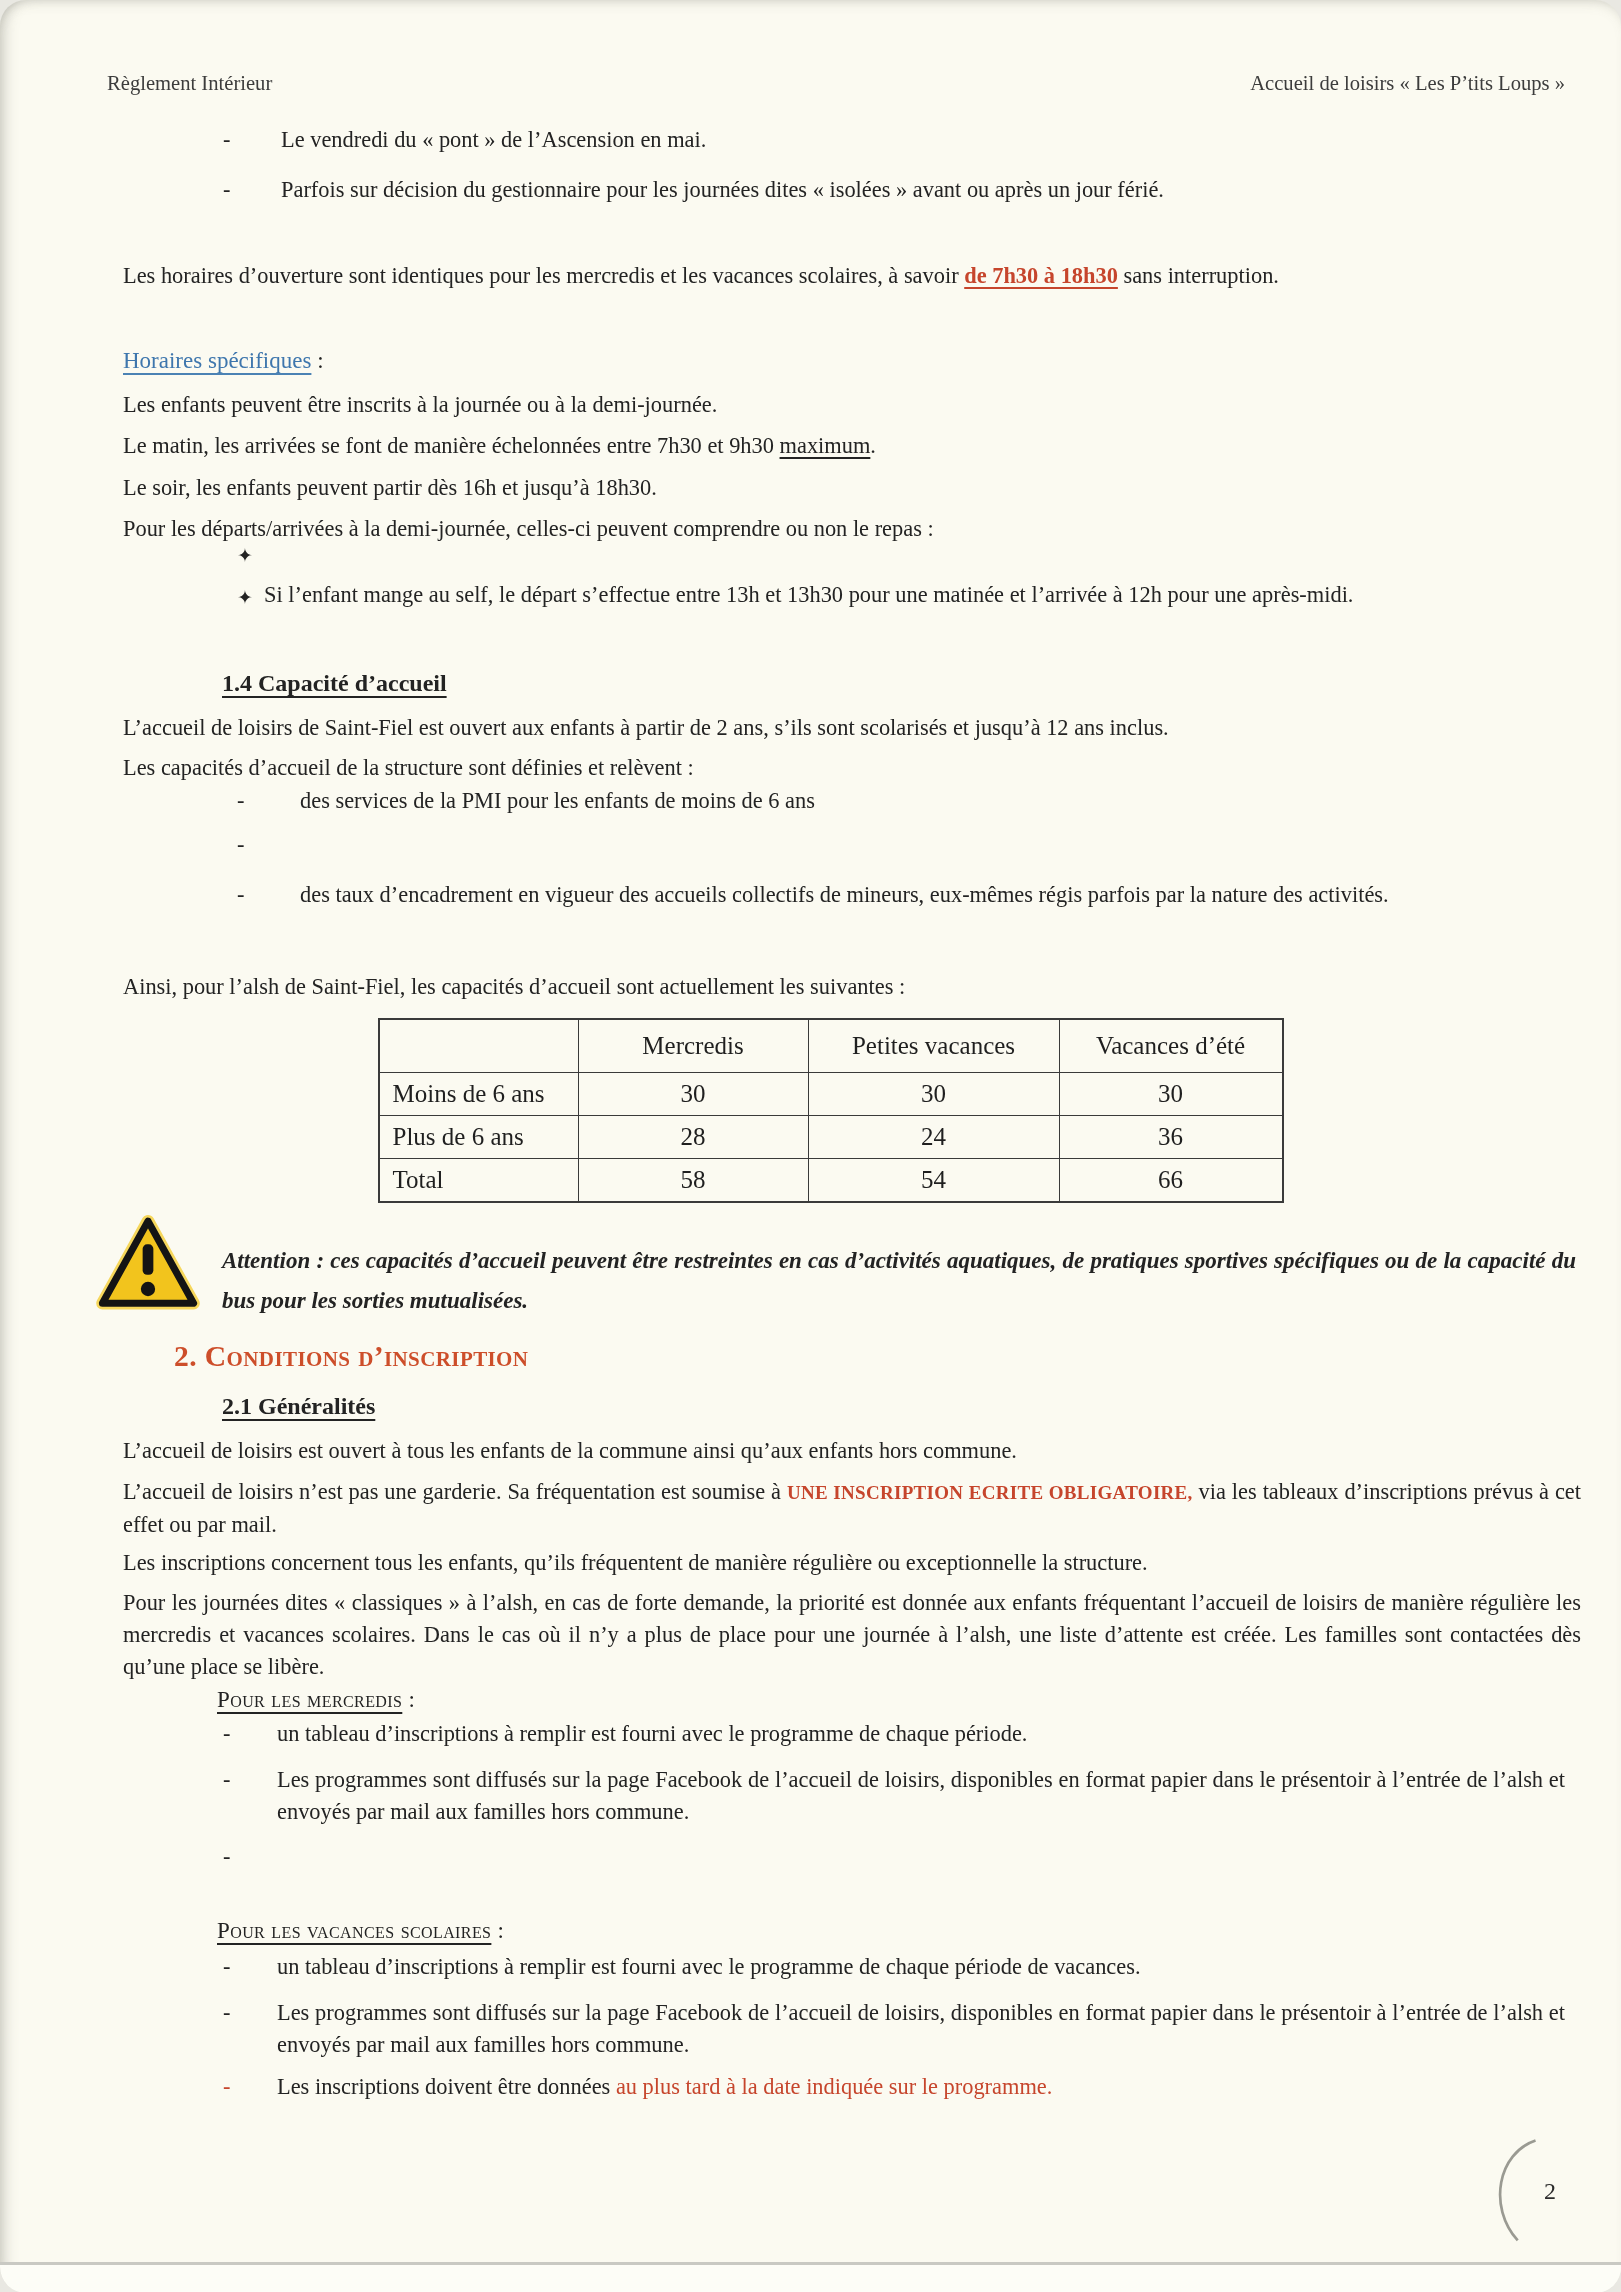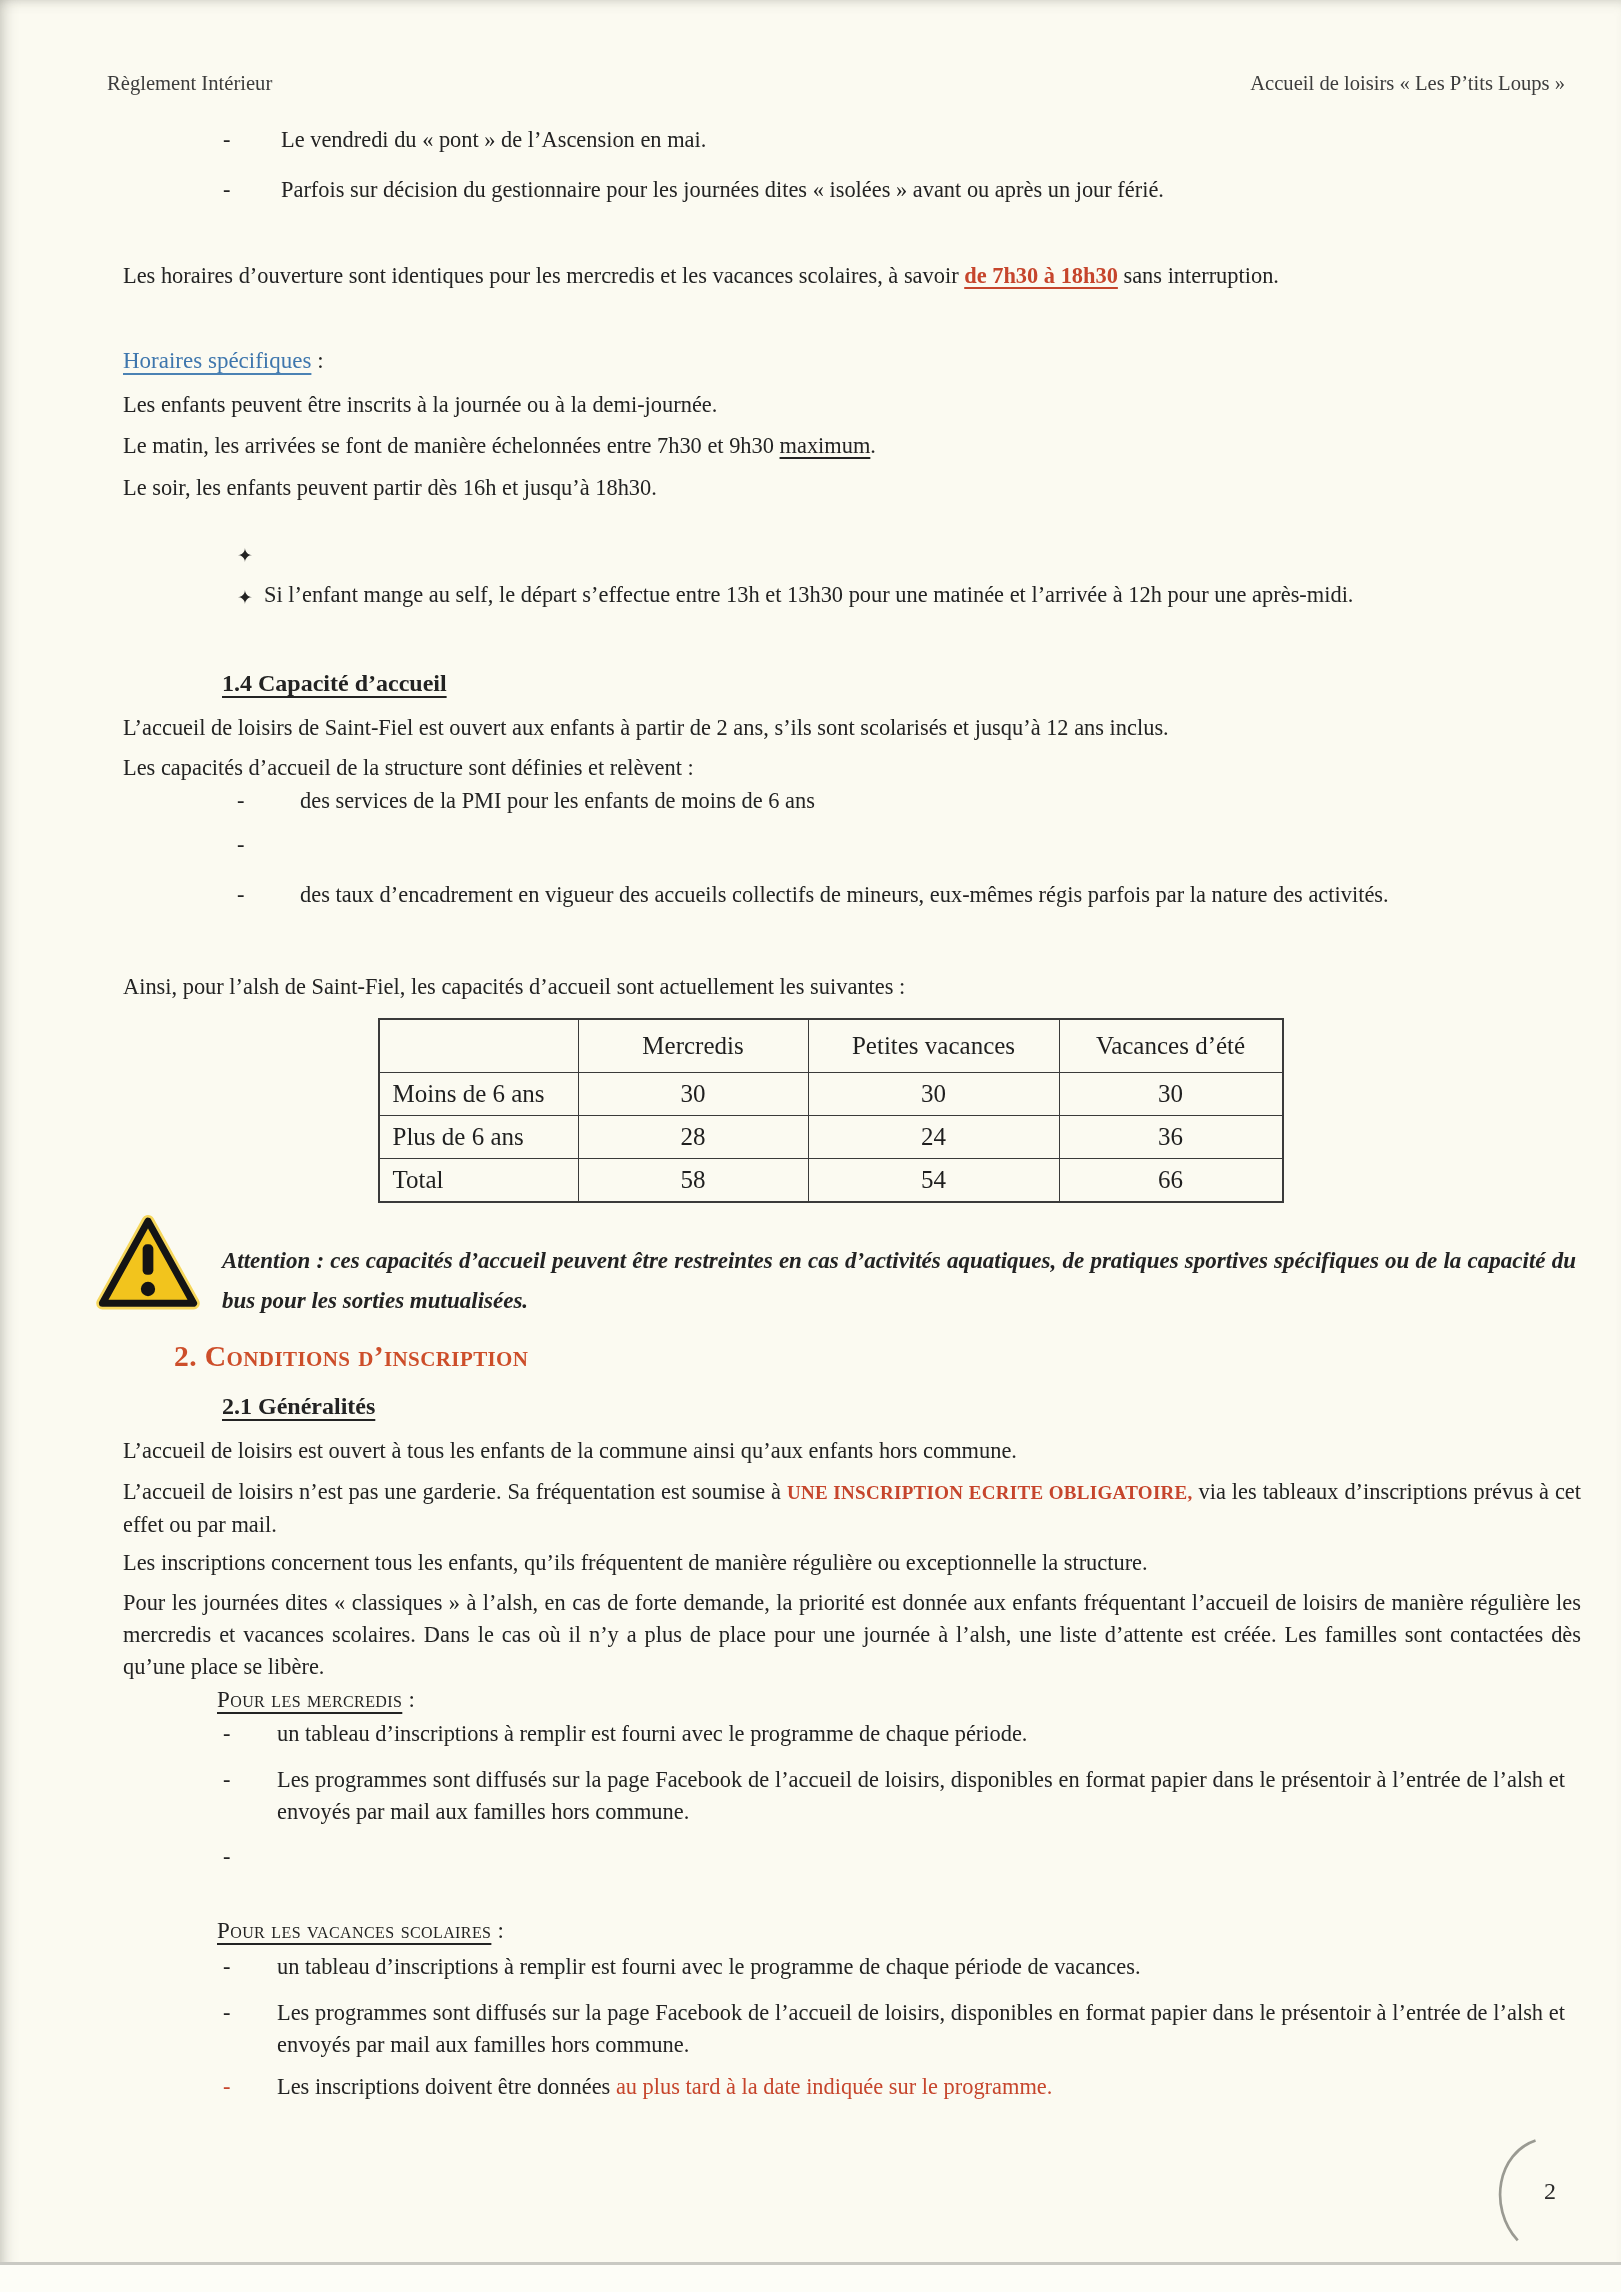--- a/index.html
+++ b/index.html
@@ -1,20 +1,21 @@
 <!DOCTYPE html>
 <html lang="fr" style="font-size:14.3px"><head>
 <meta charset="utf-8">
 <style>
   html,body{margin:0;padding:0;background:#e9e8e2;}
   .page{
     position:relative;width:1621px;height:2293px;margin:0 auto;
     background:#fbfaf1;overflow:hidden;
     font-family:"Liberation Serif","DejaVu Serif",serif;color:#232323;
     box-shadow:inset 12.5px 0 16px -10.7px rgba(120,120,110,.45), inset 0 9px 12.5px -9px rgba(120,120,110,.35);
+    border-radius:26px;
   }
   .content{position:absolute;left:107px;top:0;width:1458px;height:100%;}
   .abs{position:absolute;}
   .doc-header{left:0;width:100%;display:flex;justify-content:space-between;font-size:20.6px;color:#3c3c3c;}
   p,h1,h2,h3{margin:16px;padding:0;font-weight:normal;}
   .body-text{font-size:22.4px;line-height:32px;}
   .nowrap{white-space:nowrap;}
   .just{text-align:justify;}
   .li{display:flex;left:116px;right:0;}
   .li .dash{flex:0 0 58px;}
@@ -69,20 +70,21 @@
       <span class="nowrap">Parfois sur décision du gestionnaire pour les journées dites « isolées » avant ou après un jour férié.</span>
     </div>
 
     <p class="abs body-text nowrap" style="top:244px;left:0"><span>Les horaires d’ouverture sont identiques pour les mercredis et les vacances scolaires, à savoir </span><span class="red-bold-u">de 7h30 à 18h30</span><span> sans interruption.</span></p>
 
     <h3 class="abs blue-heading" style="top:332px;left:0"><span class="hu">Horaires spécifiques</span><span class="colon"> :</span></h3>
 
     <p class="abs body-text nowrap" style="top:373px;left:0">Les enfants peuvent être inscrits à la journée ou à la demi-journée.</p>
     <p class="abs body-text nowrap" style="top:414px;left:0"><span>Le matin, les arrivées se font de manière échelonnées entre 7h30 et 9h30 </span><span class="u">maximum</span><span>.</span></p>
     <p class="abs body-text nowrap" style="top:456px;left:0">Le soir, les enfants peuvent partir dès 16h et jusqu’à 18h30.</p>
+    <p class="abs body-text nowrap" style="top:497px;left:0">Pour les départs/arrivées à la demi-journée, celles-ci peuvent comprendre ou non le repas :</p>
 
     <div class="abs star-li body-text" style="top:537px">
       <span class="star">✦</span>
     </div>
     <div class="abs star-li body-text" style="top:579px">
       <span class="star">✦</span>
       <span class="nowrap">Si l’enfant mange au self, le départ s’effectue entre 13h et 13h30 pour une matinée et l’arrivée à 12h pour une après-midi.</span>
     </div>
 
     <h2 class="abs sec-title" style="top:654px;left:99px">1.4 Capacité d’accueil</h2>

